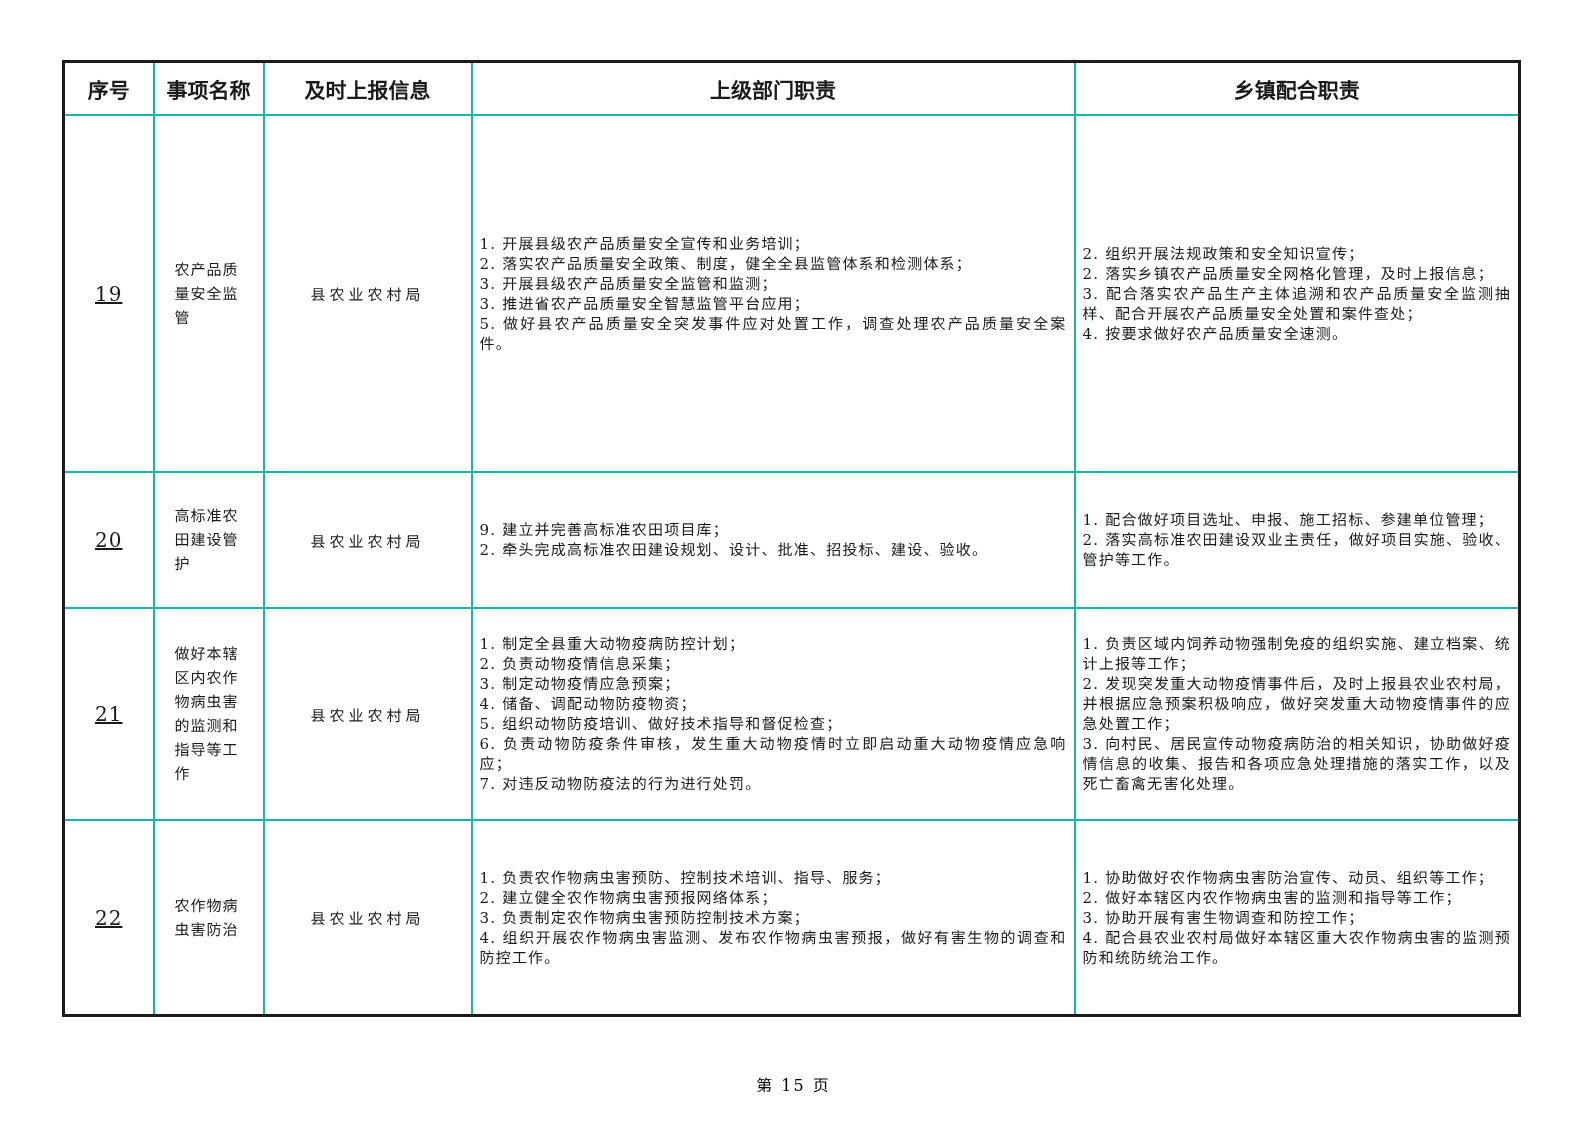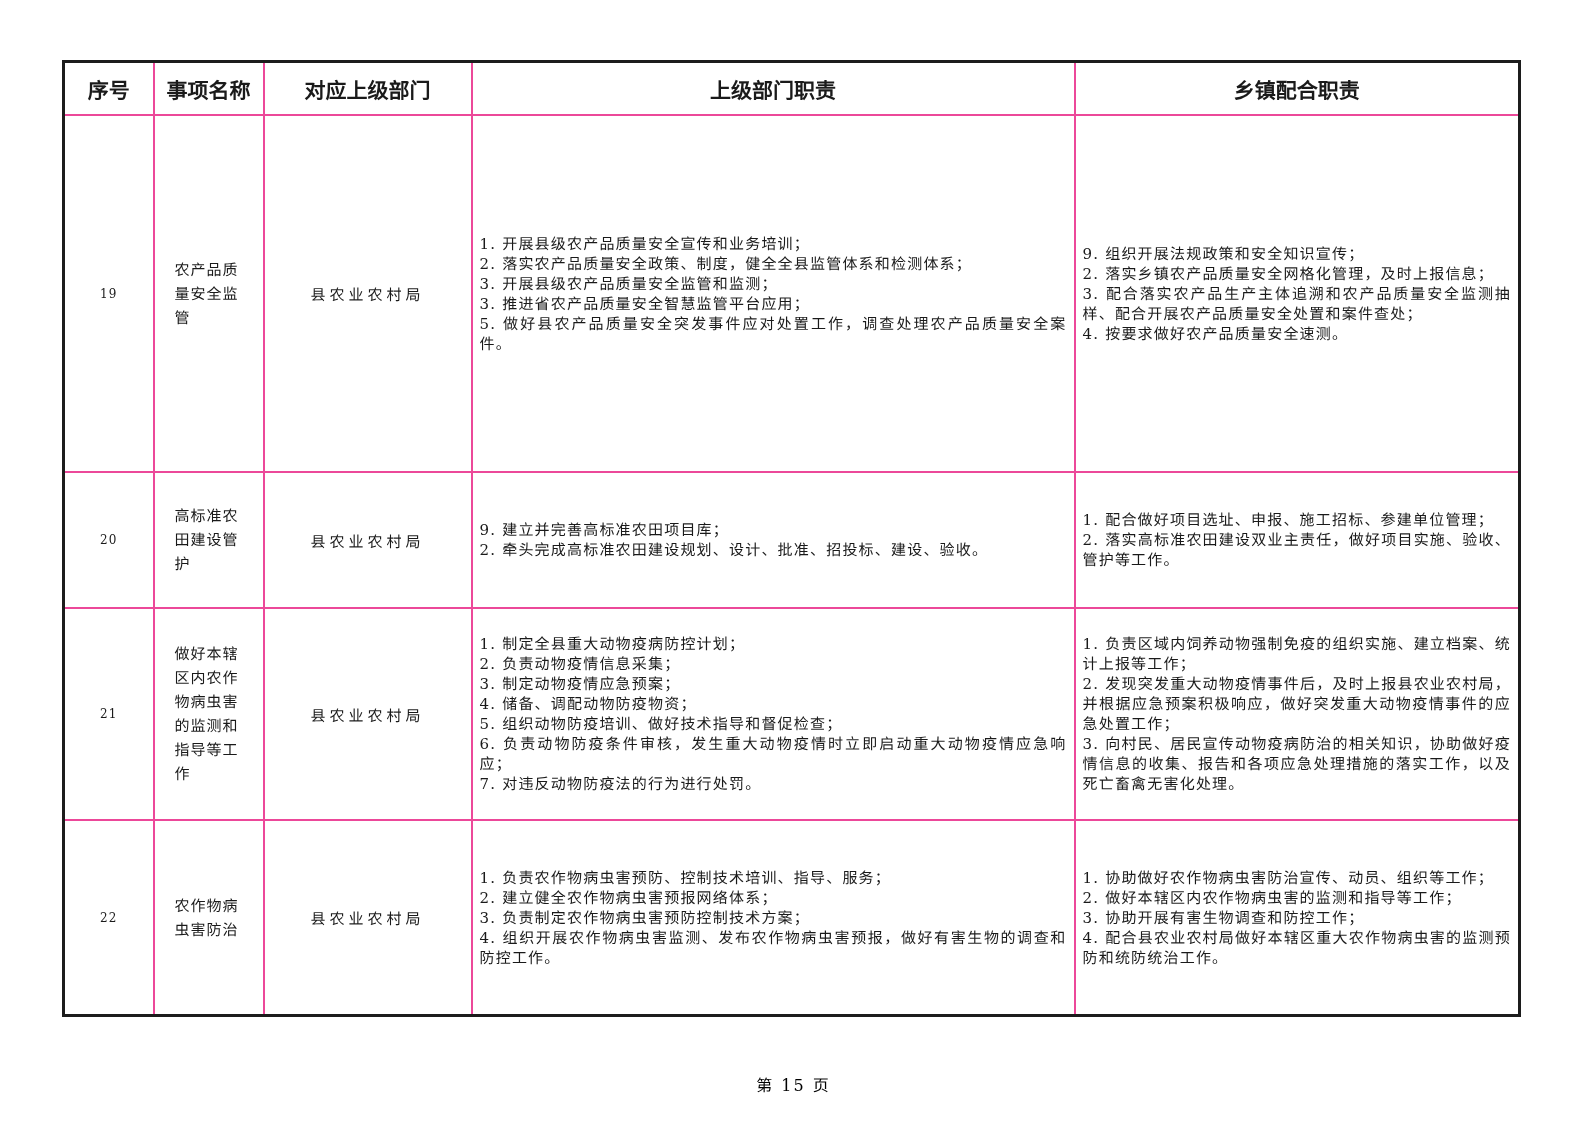--- a/index.html
+++ b/index.html
@@ -12,37 +12,38 @@
   .page{position:absolute;inset:0;background:#ffffff;}
   table.resp-table{
     position:absolute;left:62px;top:60px;
     width:1456px;
     border-collapse:collapse;
     table-layout:fixed;
     border:3px solid #1c1c1c;
     background:#ffffff;
   }
   .resp-table th,.resp-table td{
-    border:2px solid #ec4899;
+    border:2px solid #14b8a6;
     vertical-align:middle;
     overflow:hidden;
   }
   .resp-table th{
     height:51px;
     font-family:"Liberation Sans", sans-serif;
     font-weight:700;
     font-size:21px;
     text-align:center;
     padding:0 4px;
   }
   td.c-id{
     text-align:center;
-    font-size:12px;
+    font-size:20px;
     letter-spacing:1px;
     padding:0 4px;
+    text-decoration:underline;
   }
   td.c-name{
     text-align:left;
     font-size:15px;
     letter-spacing:1px;
     line-height:24px;
     padding:0 20px;
     border-radius:19px;
   }
   td.c-dept{
@@ -84,39 +85,39 @@
       <col style="width:90px">
       <col style="width:110px">
       <col style="width:208px">
       <col style="width:603px">
       <col style="width:445px">
     </colgroup>
     <thead>
       <tr class="header-row">
         <th>序号</th>
         <th>事项名称</th>
-        <th>对应上级部门</th>
+        <th>及时上报信息</th>
         <th>上级部门职责</th>
         <th>乡镇配合职责</th>
       </tr>
     </thead>
     <tbody>
       <tr class="r0">
         <td class="c-id">19</td>
         <td class="c-name">农产品质量安全监管</td>
         <td class="c-dept">县农业农村局</td>
         <td class="c-duty">
             <div class="duty-line">1. 开展县级农产品质量安全宣传和业务培训；</div>
             <div class="duty-line">2. 落实农产品质量安全政策、制度，健全全县监管体系和检测体系；</div>
             <div class="duty-line">3. 开展县级农产品质量安全监管和监测；</div>
             <div class="duty-line">3. 推进省农产品质量安全智慧监管平台应用；</div>
             <div class="duty-line">5. 做好县农产品质量安全突发事件应对处置工作，调查处理农产品质量安全案件。</div>
           </td>
         <td class="c-duty">
-            <div class="duty-line">9. 组织开展法规政策和安全知识宣传；</div>
+            <div class="duty-line">2. 组织开展法规政策和安全知识宣传；</div>
             <div class="duty-line">2. 落实乡镇农产品质量安全网格化管理，及时上报信息；</div>
             <div class="duty-line">3. 配合落实农产品生产主体追溯和农产品质量安全监测抽样、配合开展农产品质量安全处置和案件查处；</div>
             <div class="duty-line">4. 按要求做好农产品质量安全速测。</div>
           </td>
       </tr>
       <tr class="r1">
         <td class="c-id">20</td>
         <td class="c-name">高标准农田建设管护</td>
         <td class="c-dept">县农业农村局</td>
         <td class="c-duty">

